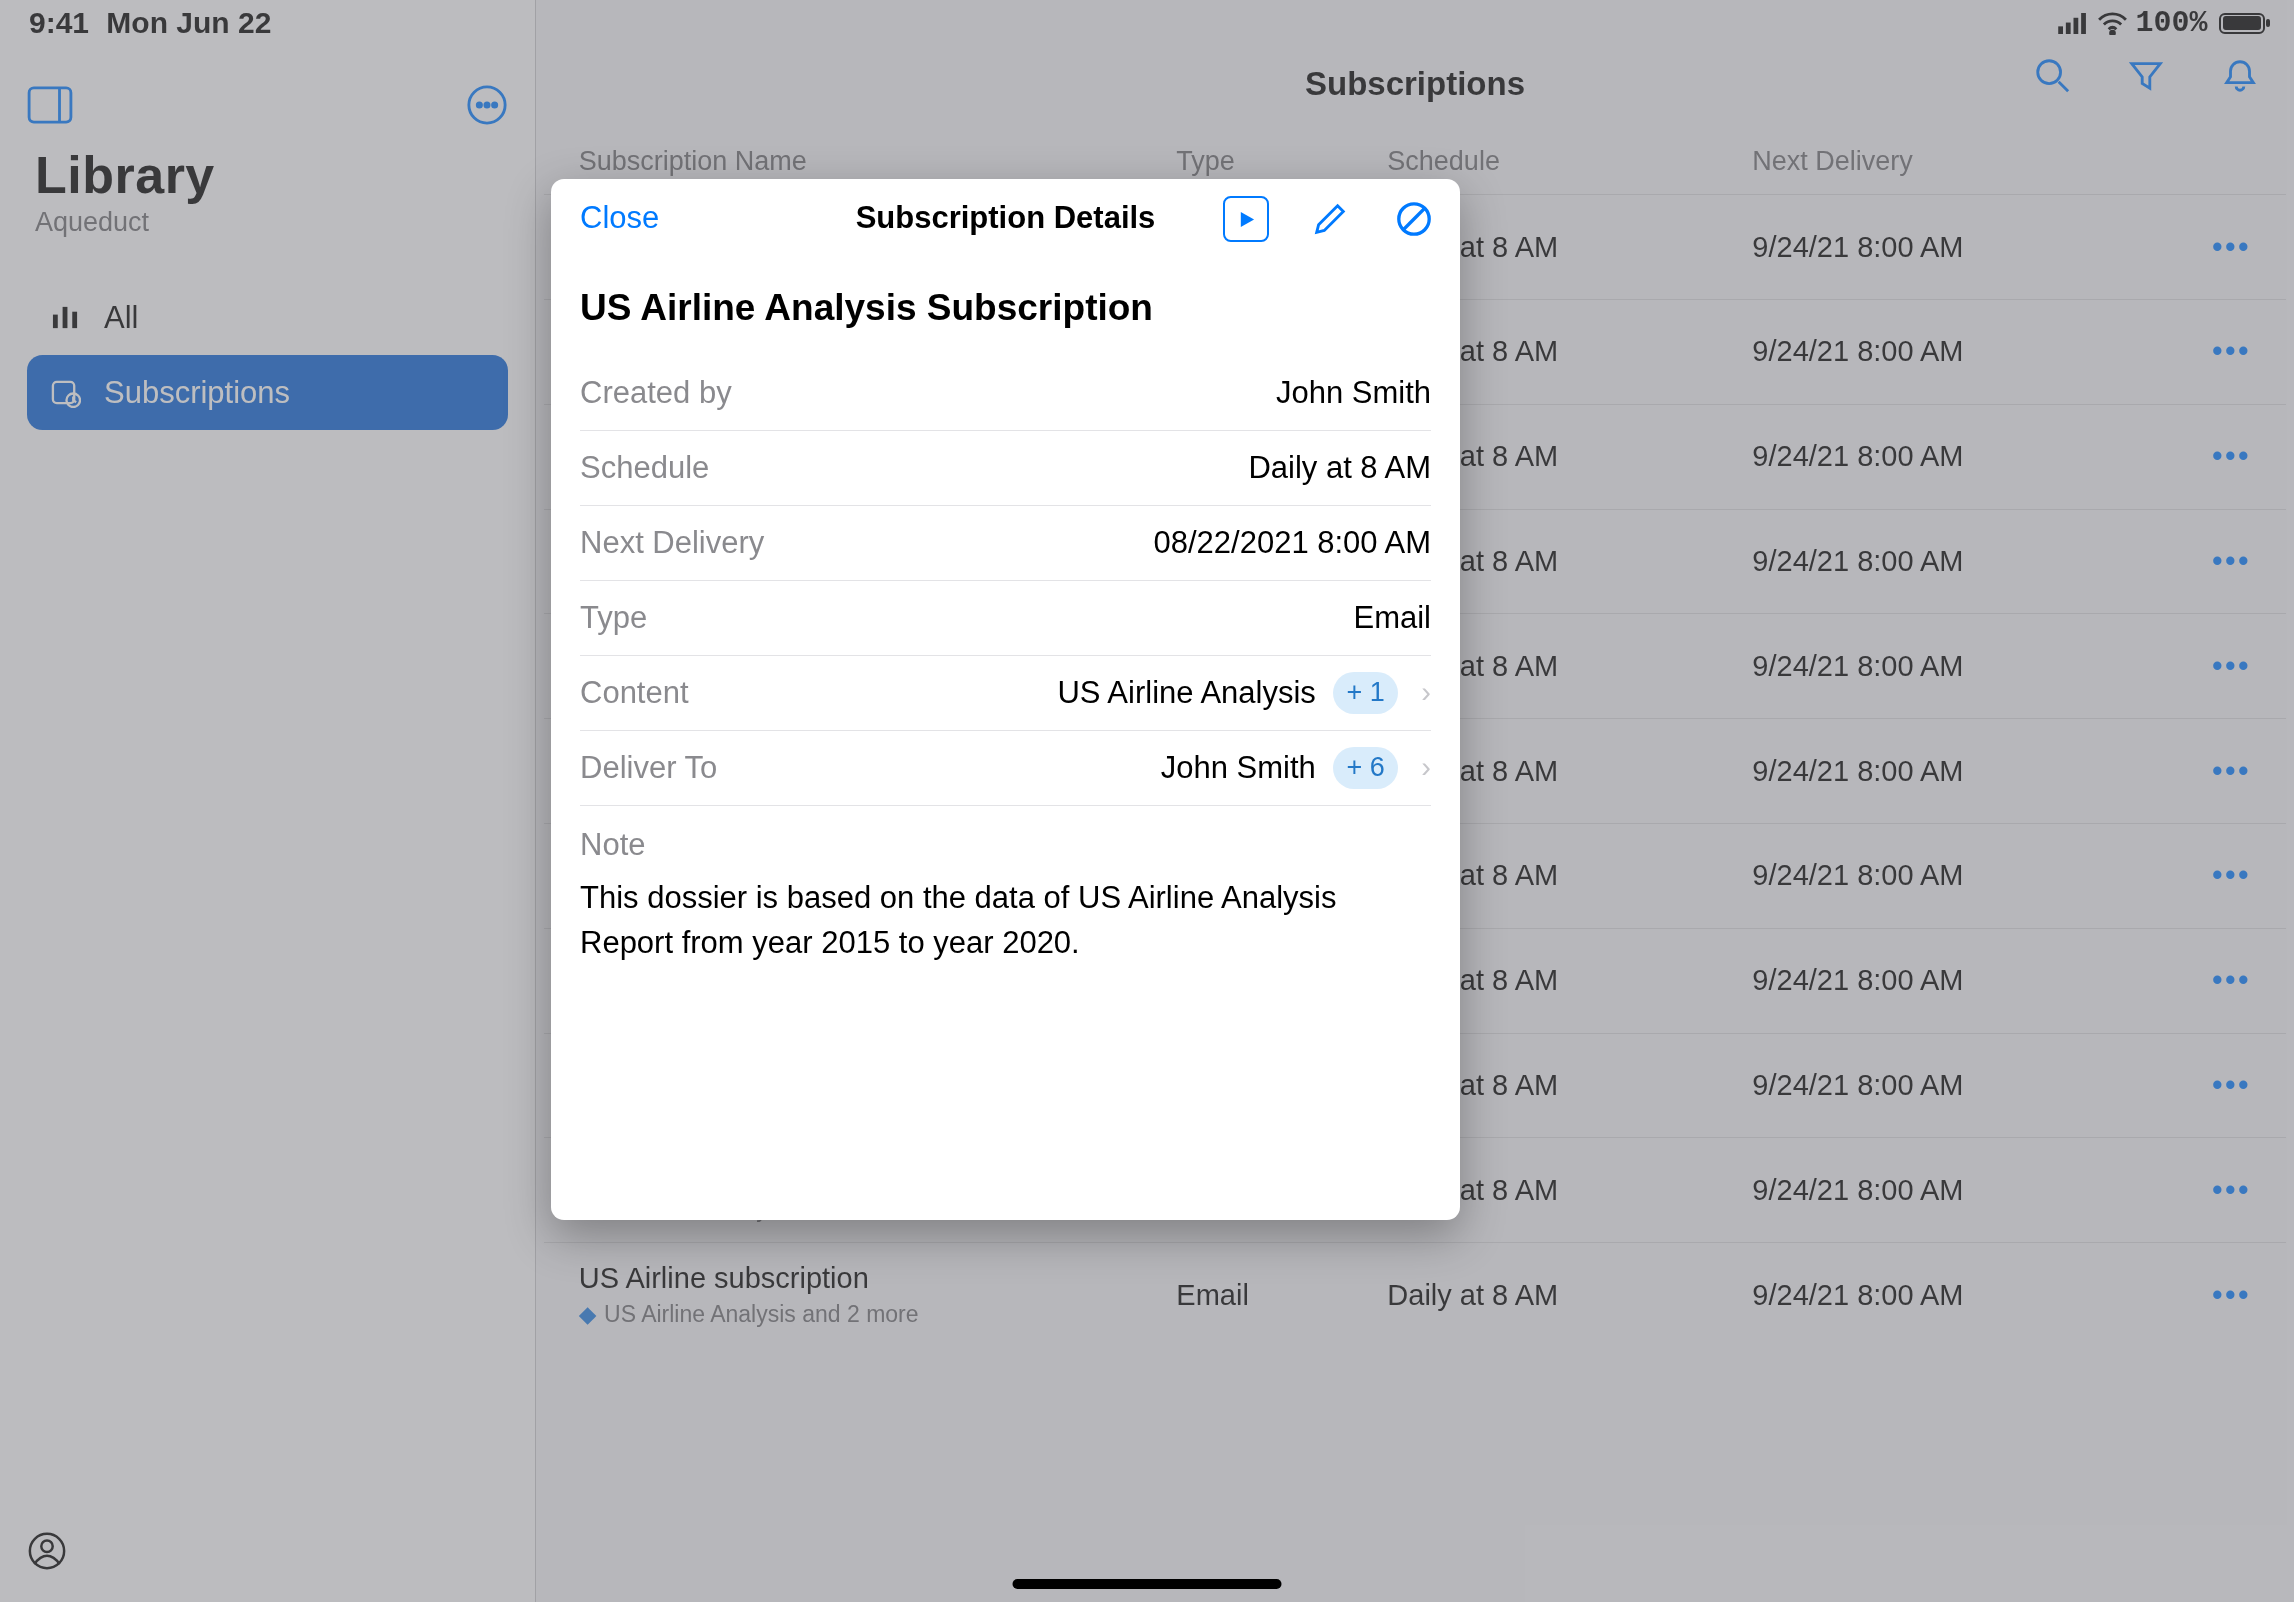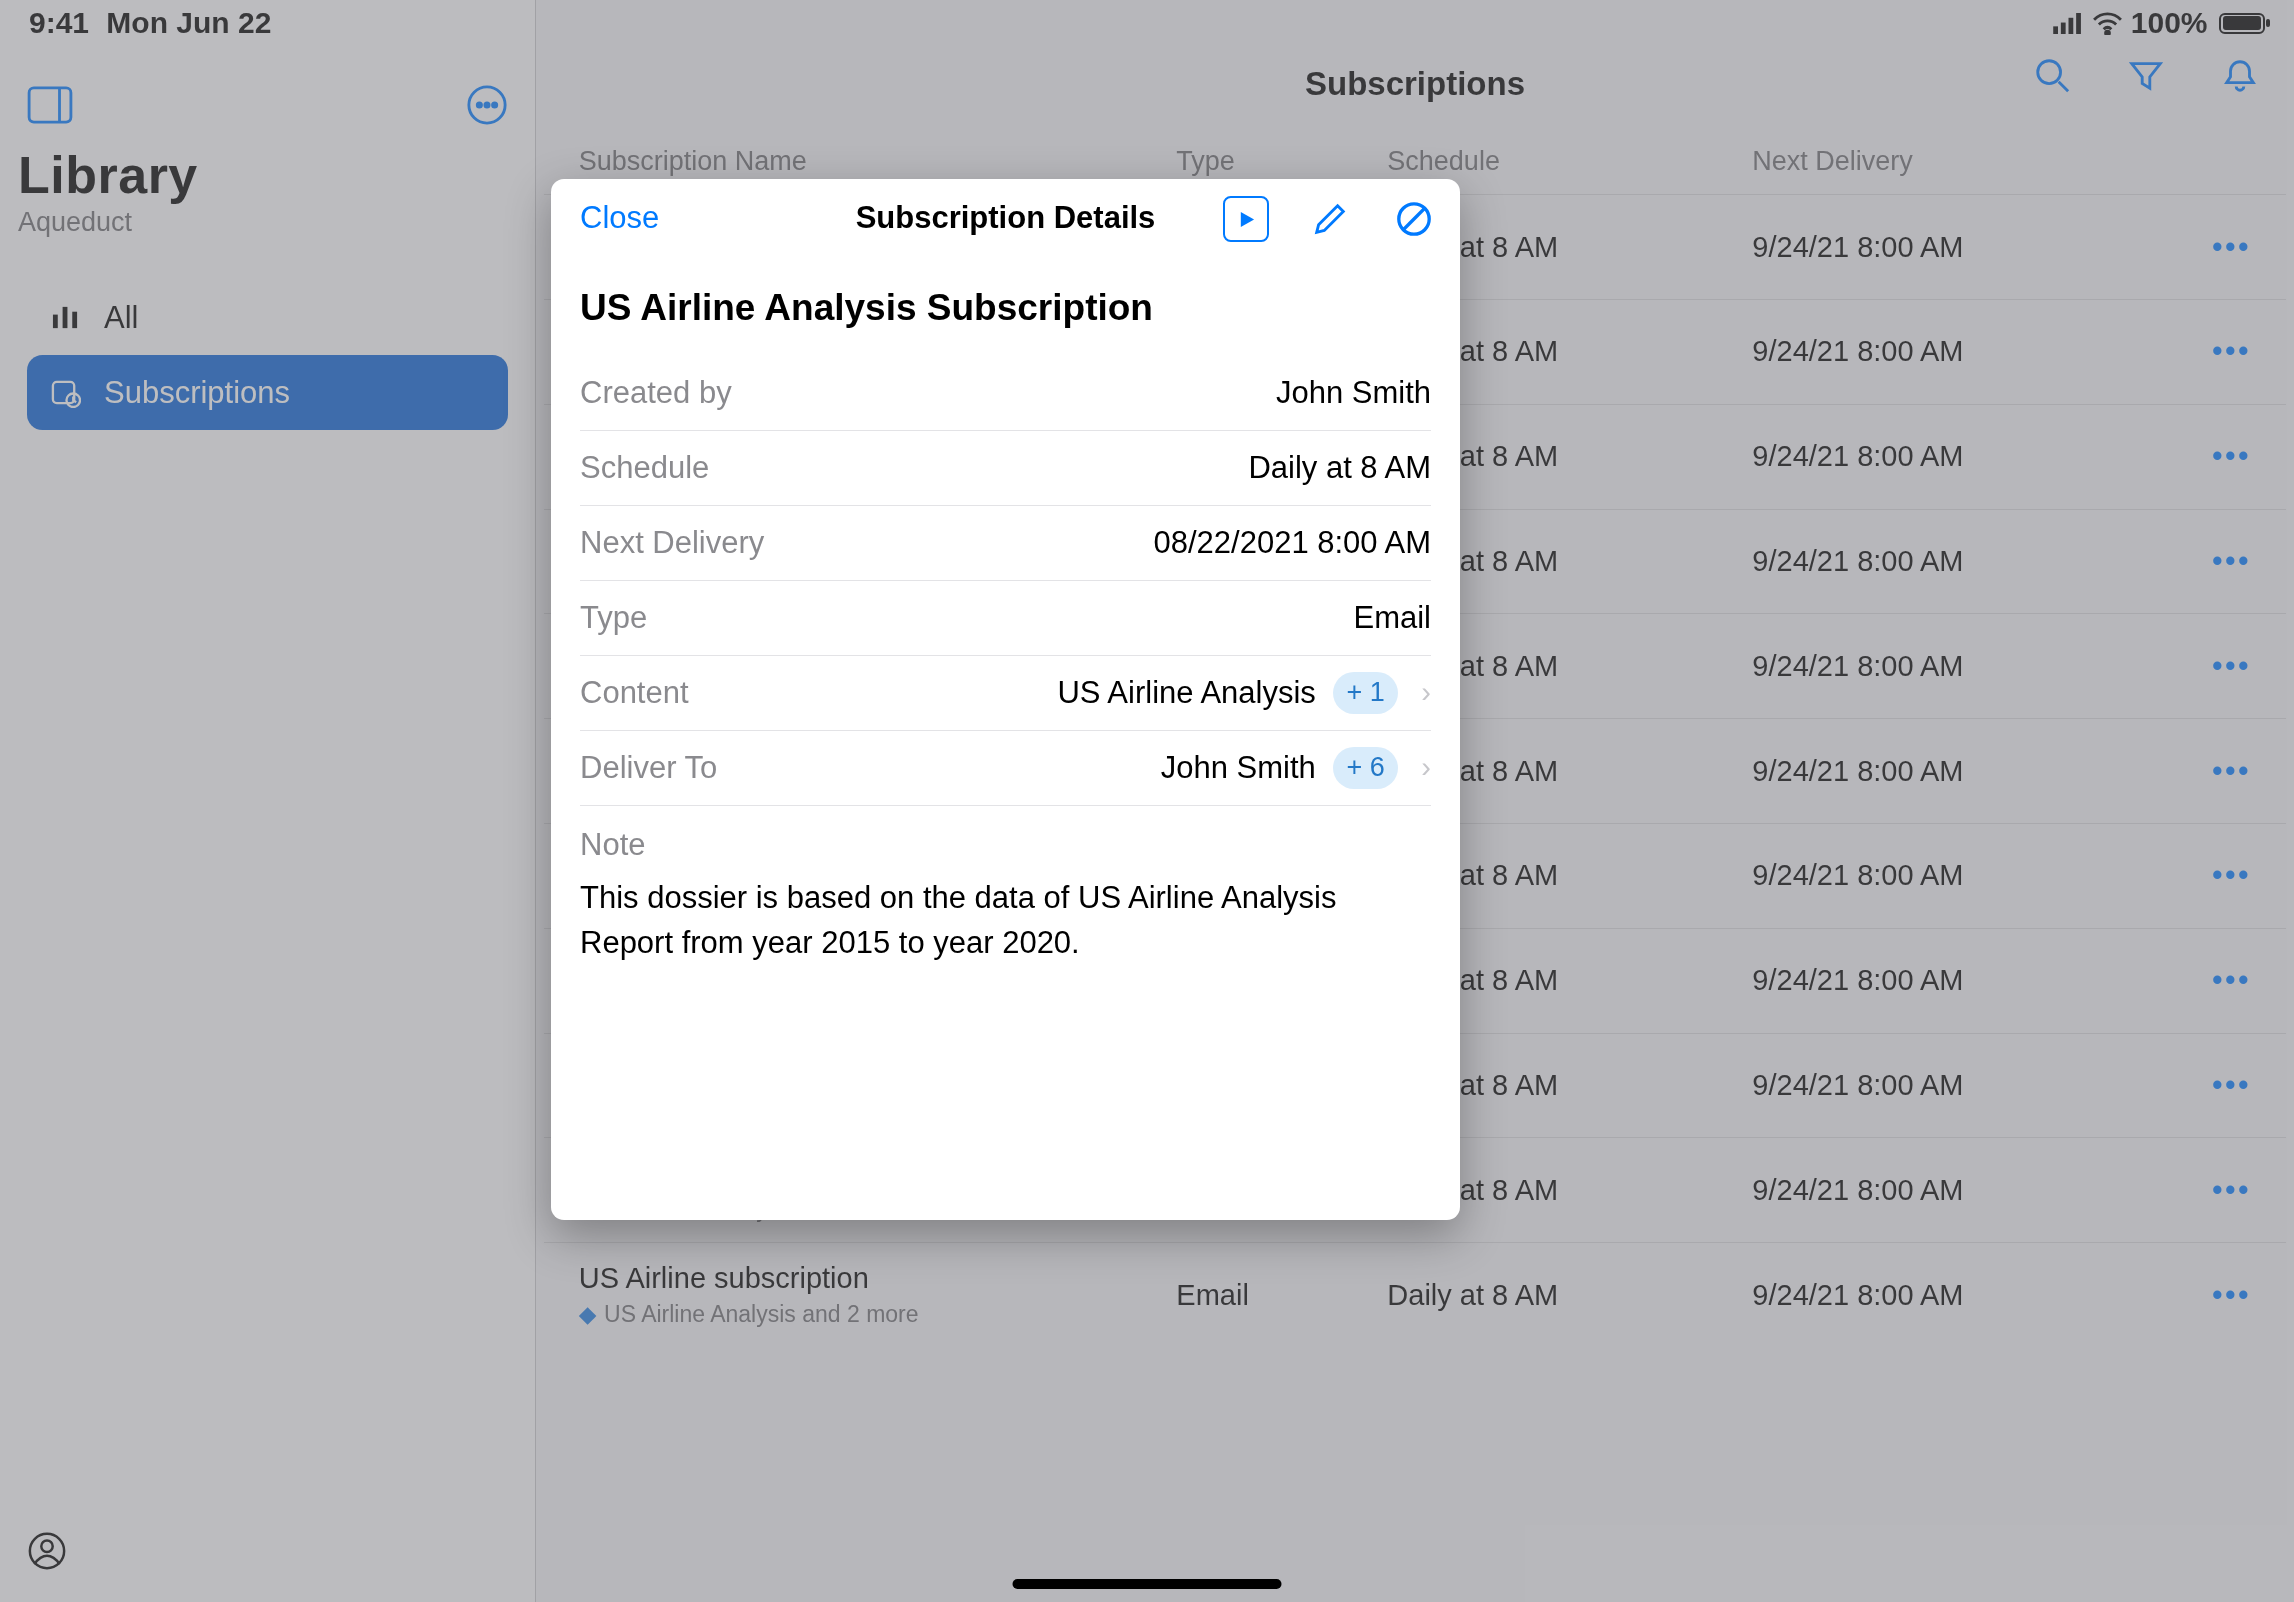--- a/index.html
+++ b/index.html
@@ -24,21 +24,21 @@
     font-size:29px;
   }
 
   
   .statusbar{
     position:absolute;top:0;left:0;right:0;height:46px;
     display:flex;align-items:center;justify-content:space-between;
     padding:0 29px;font-size:30px;font-weight:600;
   }
   .statusbar .left{display:flex;gap:17.3px;align-items:center;}
-  .statusbar .right{display:flex;gap:7.7px;align-items:center;}
+  .statusbar .right{display:flex;gap:7.7px;align-items:center;font-family:Liberation Mono, monospace;}
   .battery{display:inline-block;position:relative;width:46px;height:21px;border:2.4px solid #000;border-radius:5.8px;margin-left:3.8px;}
   .battery::after{content:"";position:absolute;right:-6.7px;top:4.8px;width:3.8px;height:7.7px;background:#000;border-radius:1.9px;}
   .battery .fill{position:absolute;left:1.9px;top:1.9px;bottom:1.9px;right:1.9px;background:#000;border-radius:2.9px;}
 
   
   .app{
     position:absolute;top:0;left:0;right:0;bottom:0;
     display:flex;
   }
   .sidebar{
@@ -48,21 +48,21 @@
     padding-top:69px;
     position:relative;
   }
   .sb-top{
     display:flex;align-items:center;justify-content:space-between;
     padding:15.4px 27px 0 27px;
   }
   .sb-top .book{color:var(--ios-blue);}
   .sb-top .more{color:var(--ios-blue);}
   .sb-title{
-    padding:19px 27px 0 18px;
+    padding:19px 27px 0 35px;
   }
   .sb-title h1{font-size:52px;margin:0;font-weight:700;letter-spacing:0.5px;}
   .sb-title .sub{color:var(--light-muted);font-size:27px;margin-top:1.9px;}
   .nav{margin-top:42px;padding:0 27px;}
   .nav-item{
     display:flex;align-items:center;gap:21px;
     height:75px;border-radius:15.4px;
     padding:0 21px;font-size:31px;
     color:#000;
   }

